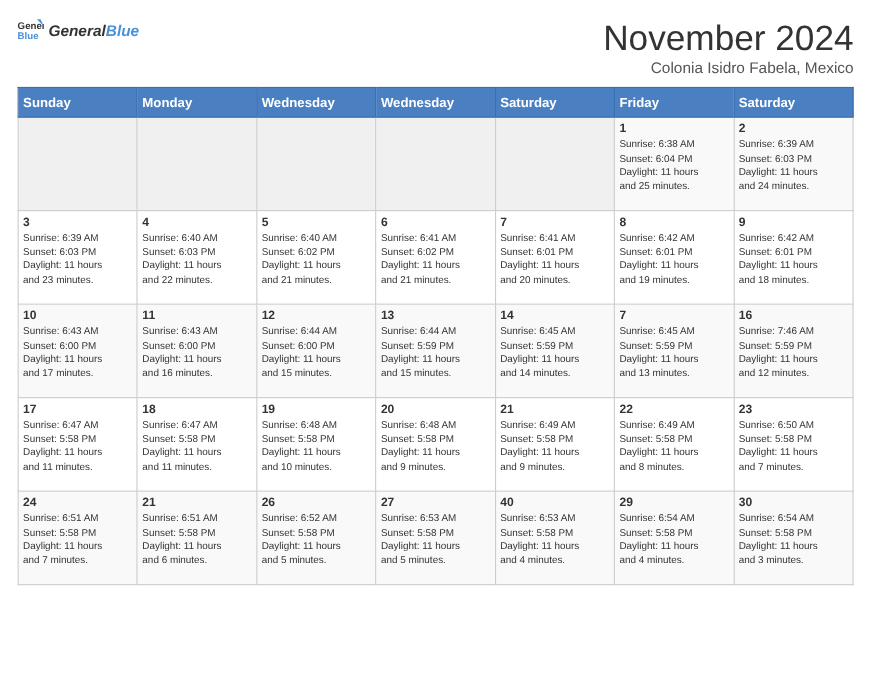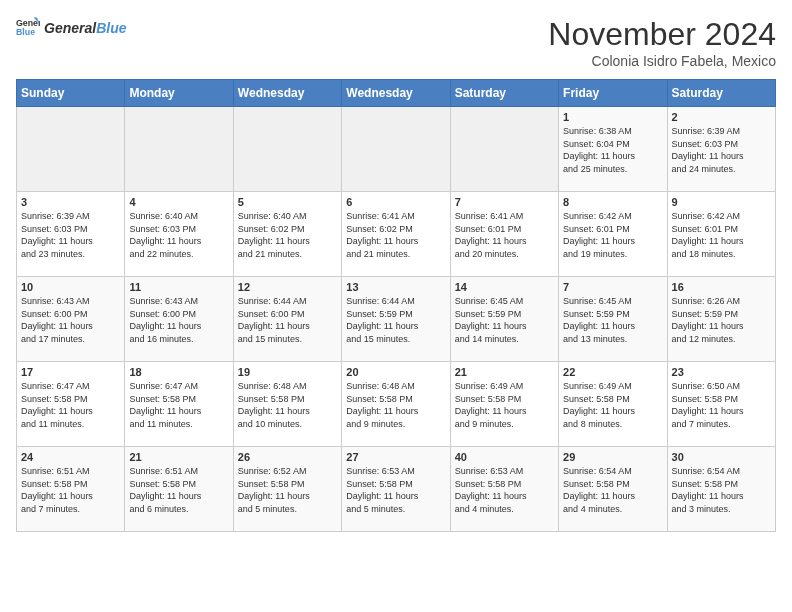--- a/index.html
+++ b/index.html
@@ -223,21 +223,21 @@
         </td>
         <td>
           <span class="day-number">7</span>
           <div class="day-info" style="white-space: pre-line;">Sunrise: 6:45 AM
 Sunset: 5:59 PM
 Daylight: 11 hours
 and 13 minutes.</div>
         </td>
         <td>
           <span class="day-number">16</span>
-          <div class="day-info" style="white-space: pre-line;">Sunrise: 6:26 AM
+          <div class="day-info" style="white-space: pre-line;">Sunrise: 7:46 AM
 Sunset: 5:59 PM
 Daylight: 11 hours
 and 12 minutes.</div>
         </td>
       </tr>
       <tr>
         <td>
           <span class="day-number">17</span>
           <div class="day-info" style="white-space: pre-line;">Sunrise: 6:47 AM
 Sunset: 5:58 PM

